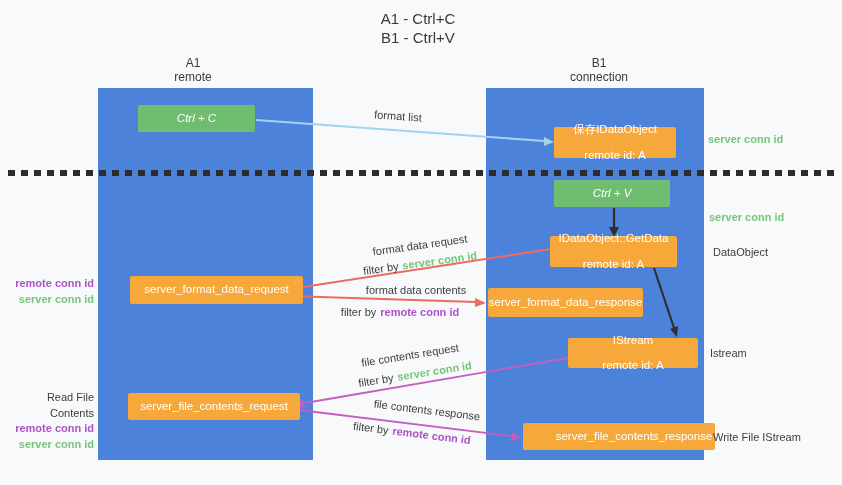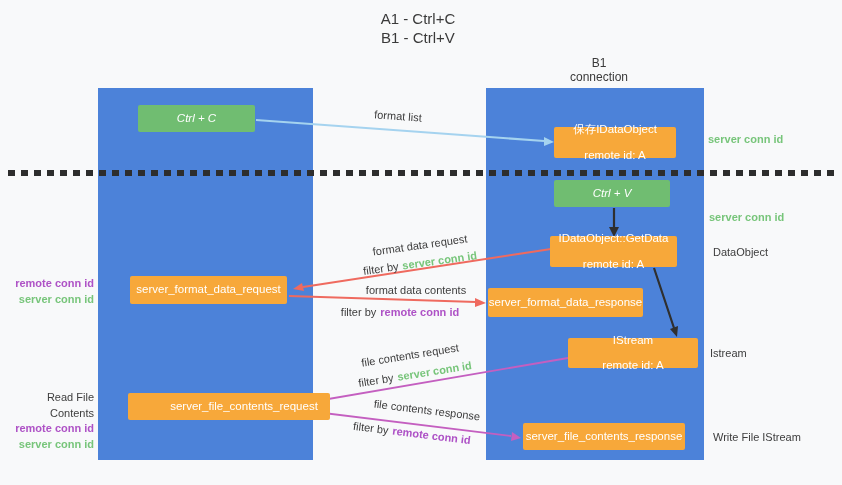--- a/index.html
+++ b/index.html
@@ -47,20 +47,24 @@
 </head>
 <body>
 
 <div id="canvas">
 
   <div class="title">
     <div>A1 - Ctrl+C</div>
     <div>B1 - Ctrl+V</div>
   </div>
 
+  <div class="col-header" style="left:193px;">
+    <div>A1</div>
+    <div>remote</div>
+  </div>
   <div class="col-header" style="left:599px;">
     <div>B1</div>
     <div>connection</div>
   </div>
 
   <div class="lifeline" id="col-left"></div>
   <div class="lifeline" id="col-right"></div>
 
   <svg class="arrows" viewBox="0 0 842 485">
     <line class="sep" x1="8" y1="173" x2="836" y2="173"></line>
@@ -101,34 +105,34 @@
     <div>保存IDataObject</div>
     <div>remote id: A</div>
   </div>
   <div class="node green" style="left:554px;top:180px;width:116px;height:27px;text-align:center;">
     <div>Ctrl + V</div>
   </div>
   <div class="node orange" style="left:550px;top:236px;width:127px;height:31px;">
     <div>IDataObject::GetData</div>
     <div>remote id: A</div>
   </div>
-  <div class="node orange" style="left:130px;top:276px;width:157px;height:28px;">
+  <div class="node orange" style="left:130px;top:276px;width:173px;height:28px;">
     <div>server_format_data_request</div>
   </div>
   <div class="node orange" style="left:488px;top:288px;width:155px;height:29px;">
     <div>server_format_data_response</div>
   </div>
   <div class="node orange" style="left:568px;top:338px;width:130px;height:30px;">
     <div>IStream</div>
     <div>remote id: A</div>
   </div>
-  <div class="node orange" style="left:128px;top:393px;width:172px;height:27px;padding-left:30px;">
+  <div class="node orange" style="left:128px;top:393px;width:172px;height:27px;">
     <div>server_file_contents_request</div>
   </div>
-  <div class="node orange" style="left:523px;top:423px;width:162px;height:27px;">
+  <div class="node orange" style="left:523px;top:423px;width:162px;height:27px;padding-left:30px;">
     <div>server_file_contents_response</div>
   </div>
 
   <div class="edge-label" style="left:398px;top:116px;transform:translate(-50%,-50%) rotate(4deg);">format list</div>
 
   <div class="edge-label" style="left:420px;top:245px;transform:translate(-50%,-50%) rotate(-8deg);">format data request</div>
   <div class="edge-label" style="left:420px;top:263px;transform:translate(-50%,-50%) rotate(-8deg);">
     <span>filter by</span><span class="filter-key key-server">server conn id</span>
   </div>
 

